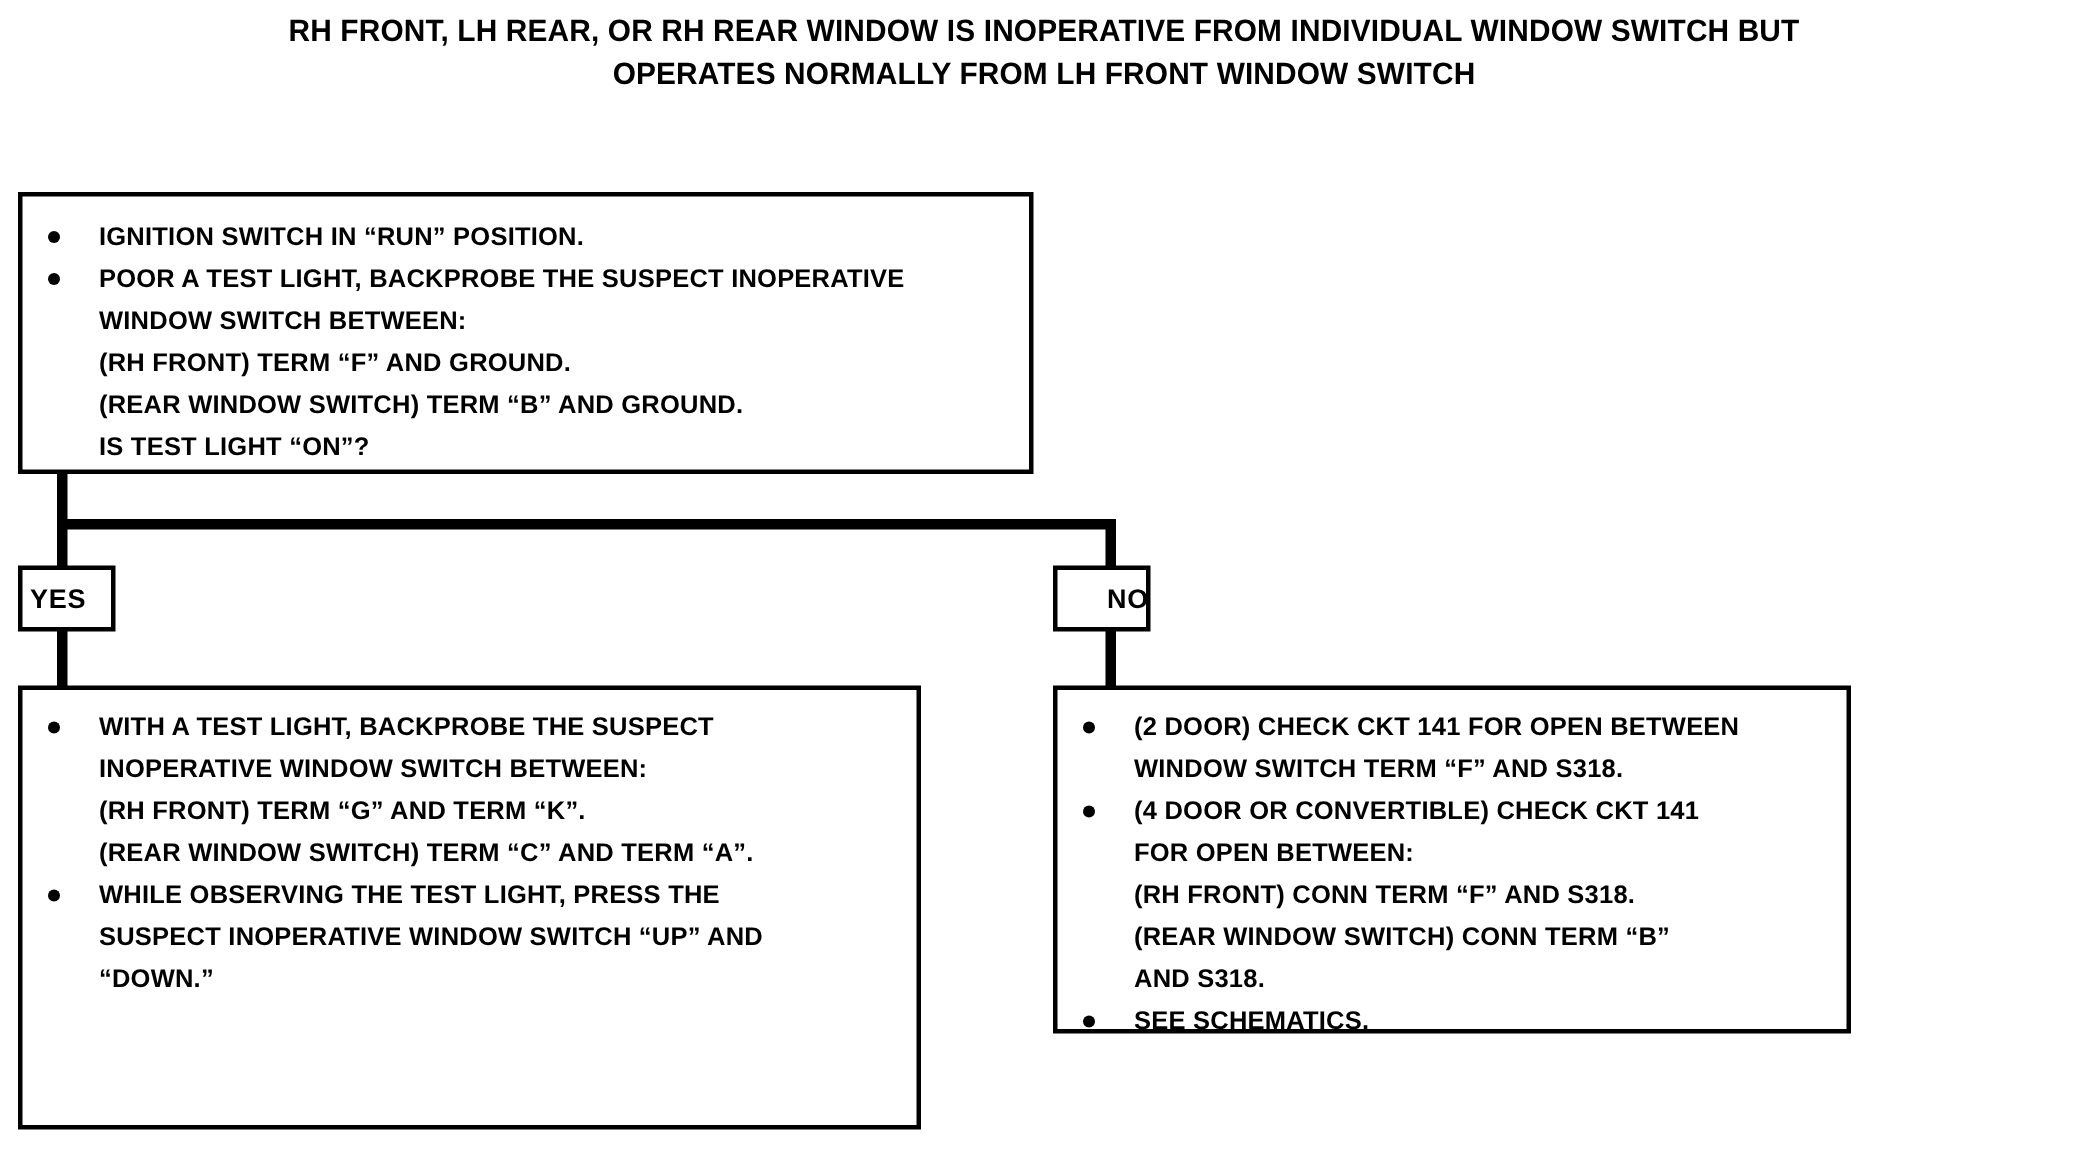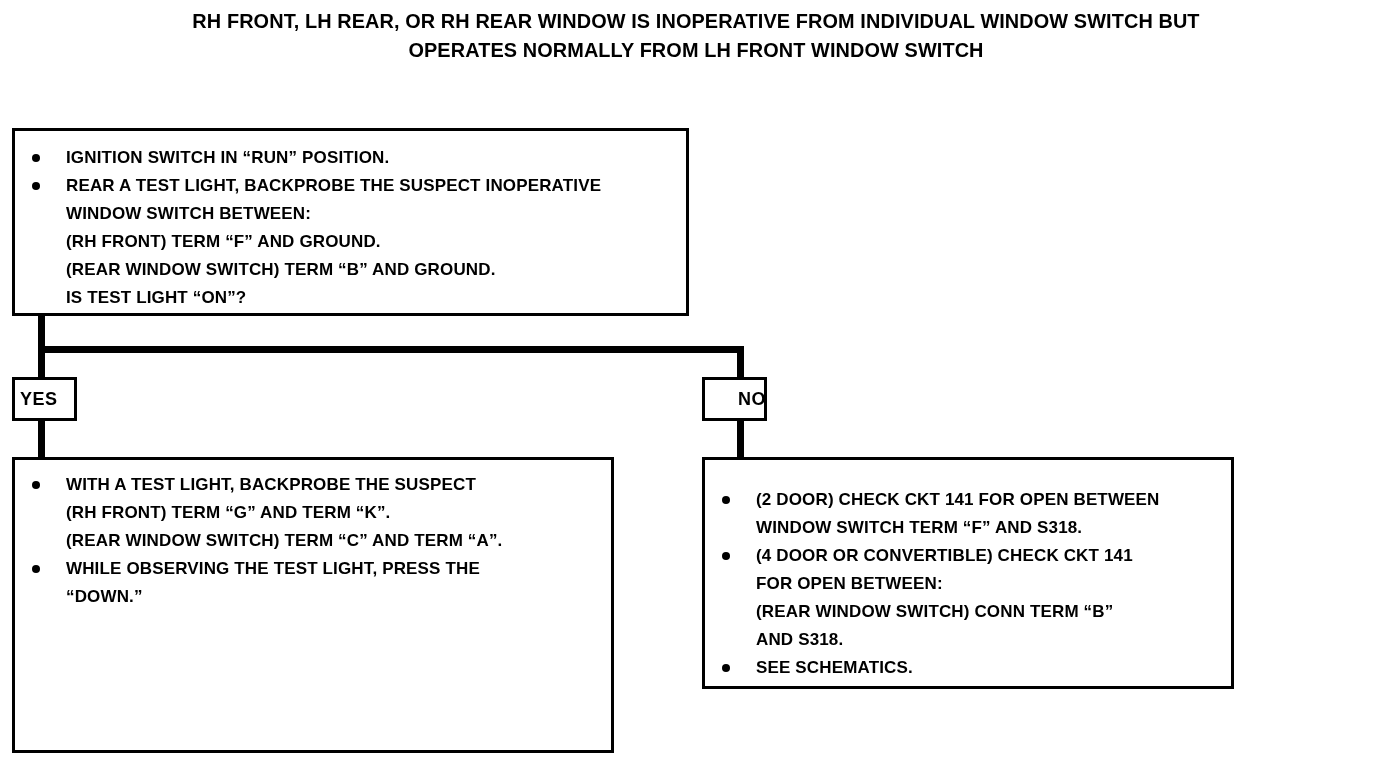--- a/index.html
+++ b/index.html
@@ -90,21 +90,21 @@
     position: absolute;
     box-sizing: border-box;
     font-weight: bold;
     font-size: 17px;
     line-height: 28px;
     letter-spacing: 0.15px;
     font-family: "Liberation Sans", sans-serif;
   }
   #list-top   { left: 12px;  top: 128px; width: 677px; padding: 16px 8px 0 16px; }
   #list-left  { left: 12px;  top: 457px; width: 510px; padding: 14px 8px 0 16px; }
-  #list-right { left: 702px; top: 457px; width: 532px; padding: 14px 8px 0 16px; margin-top: 15px; }
+  #list-right { left: 702px; top: 457px; width: 532px; padding: 14px 8px 0 16px; }
 
   .bullet-item {
     position: relative;
     padding-left: 38px;
     margin: 0 0 0 0;
   }
   .bullet-dot {
     position: absolute;
     left: 4px;
     top: 10px;
@@ -141,52 +141,55 @@
   <div class="decision-label" id="label-yes">YES</div>
   <div class="decision-label" id="label-no">NO</div>
 
   <div class="bullet-list" id="list-top">
     <div class="bullet-item">
       <span class="bullet-dot"></span>
       <span class="bullet-line">IGNITION SWITCH IN “RUN” POSITION.</span>
     </div>
     <div class="bullet-item">
       <span class="bullet-dot"></span>
-      <span class="bullet-line">REAR A TEST LIGHT, BACKPROBE THE SUSPECT INOPERATIVE</span>
+      <span class="bullet-line">POOR A TEST LIGHT, BACKPROBE THE SUSPECT INOPERATIVE</span>
       <span class="bullet-line">WINDOW SWITCH BETWEEN:</span>
       <span class="bullet-line">(RH FRONT) TERM “F” AND GROUND.</span>
       <span class="bullet-line">(REAR WINDOW SWITCH) TERM “B” AND GROUND.</span>
       <span class="bullet-line">IS TEST LIGHT “ON”?</span>
     </div>
   </div>
 
   <div class="bullet-list" id="list-left">
     <div class="bullet-item">
       <span class="bullet-dot"></span>
       <span class="bullet-line">WITH A TEST LIGHT, BACKPROBE THE SUSPECT</span>
+      <span class="bullet-line">INOPERATIVE WINDOW SWITCH BETWEEN:</span>
       <span class="bullet-line">(RH FRONT) TERM “G” AND TERM “K”.</span>
       <span class="bullet-line">(REAR WINDOW SWITCH) TERM “C” AND TERM “A”.</span>
     </div>
     <div class="bullet-item">
       <span class="bullet-dot"></span>
       <span class="bullet-line">WHILE OBSERVING THE TEST LIGHT, PRESS THE</span>
+      <span class="bullet-line">SUSPECT INOPERATIVE WINDOW SWITCH “UP” AND</span>
       <span class="bullet-line">“DOWN.”</span>
     </div>
   </div>
 
   <div class="bullet-list" id="list-right">
     <div class="bullet-item">
       <span class="bullet-dot"></span>
       <span class="bullet-line">(2 DOOR) CHECK CKT 141 FOR OPEN BETWEEN</span>
       <span class="bullet-line">WINDOW SWITCH TERM “F” AND S318.</span>
     </div>
     <div class="bullet-item">
       <span class="bullet-dot"></span>
       <span class="bullet-line">(4 DOOR OR CONVERTIBLE) CHECK CKT 141</span>
       <span class="bullet-line">FOR OPEN BETWEEN:</span>
+      <span class="bullet-line">(RH FRONT) CONN TERM “F” AND S318.</span>
       <span class="bullet-line">(REAR WINDOW SWITCH) CONN TERM “B”</span>
       <span class="bullet-line">AND S318.</span>
     </div>
     <div class="bullet-item">
       <span class="bullet-dot"></span>
       <span class="bullet-line">SEE SCHEMATICS.</span>
     </div>
   </div>
 
 </div>

